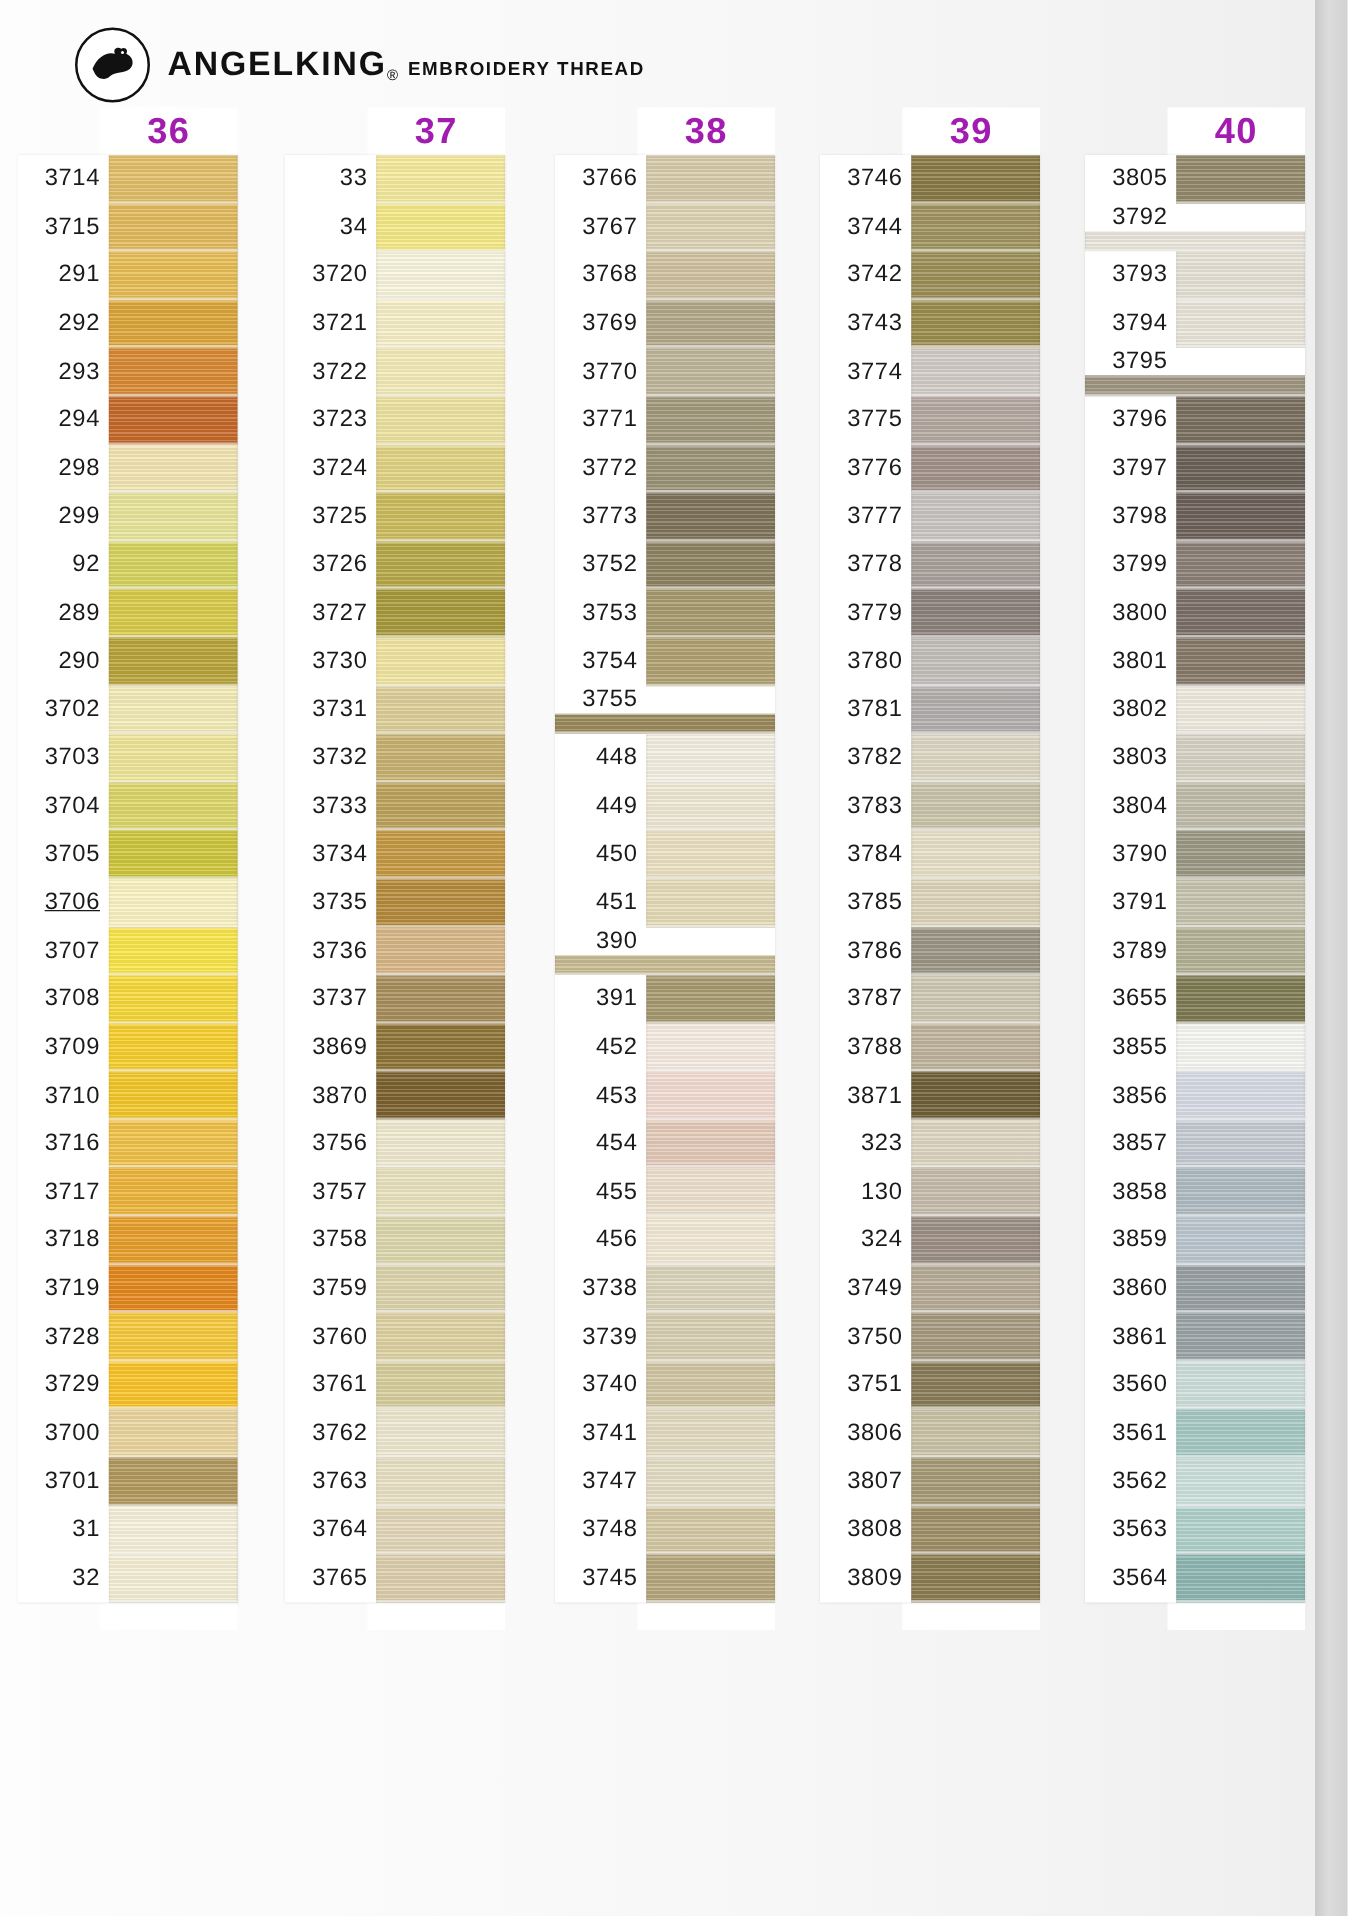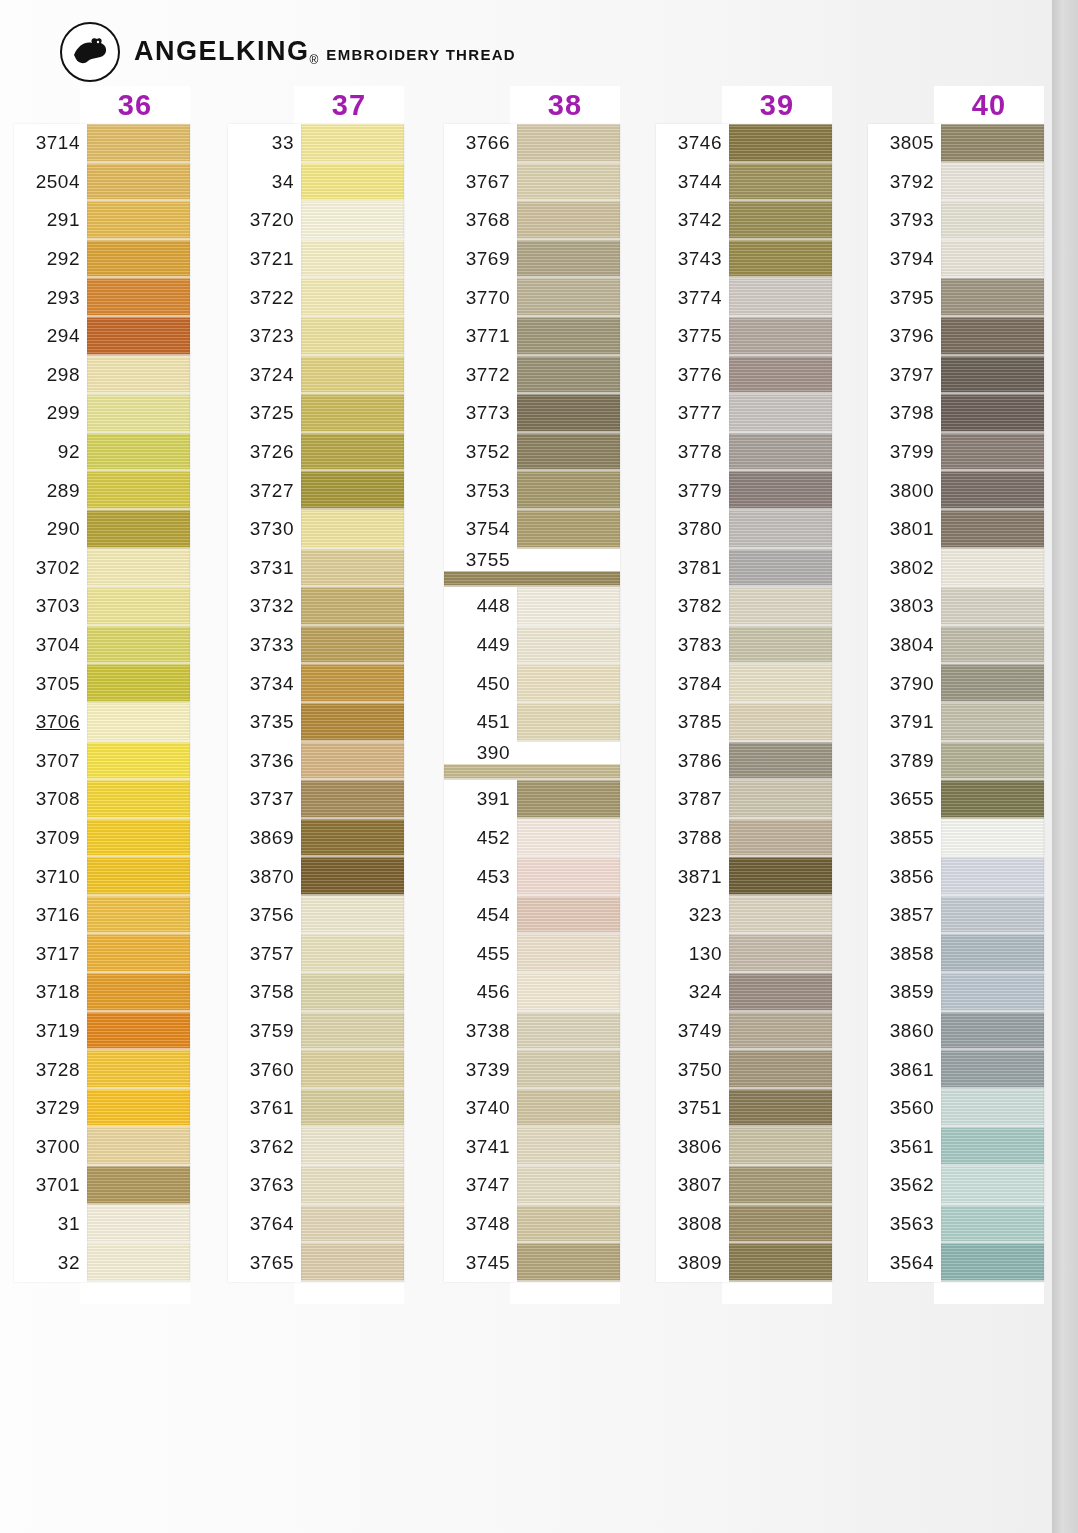--- a/index.html
+++ b/index.html
@@ -97,21 +97,21 @@
       <div class="col" style="left: 14px; width: 176px;">
         <div class="col-head" style="margin-left: 66px; width: 110px;">
           <span>36</span>
         </div>
         <div class="swatch-strip">
           <div class="row" style="height: 38.6px;">
             <div class="lbl" style="width: 66px;">3714</div>
             <div class="sw" style="background: repeating-linear-gradient(0deg, rgba(255, 255, 255, 0.18) 0px, rgba(255, 255, 255, 0.18) 1px, rgba(0, 0, 0, 0.06) 1px, rgba(0, 0, 0, 0.06) 3px) rgb(226, 191, 106);"></div>
           </div>
           <div class="row" style="height: 38.6px;">
-            <div class="lbl" style="width: 66px;">2504</div>
+            <div class="lbl" style="width: 66px;">3715</div>
             <div class="sw" style="background: repeating-linear-gradient(0deg, rgba(255, 255, 255, 0.18) 0px, rgba(255, 255, 255, 0.18) 1px, rgba(0, 0, 0, 0.06) 1px, rgba(0, 0, 0, 0.06) 3px) rgb(227, 187, 94);"></div>
           </div>
           <div class="row" style="height: 38.6px;">
             <div class="lbl" style="width: 66px;">291</div>
             <div class="sw" style="background: repeating-linear-gradient(0deg, rgba(255, 255, 255, 0.18) 0px, rgba(255, 255, 255, 0.18) 1px, rgba(0, 0, 0, 0.06) 1px, rgba(0, 0, 0, 0.06) 3px) rgb(232, 189, 85);"></div>
           </div>
           <div class="row" style="height: 38.6px;">
             <div class="lbl" style="width: 66px;">292</div>
             <div class="sw" style="background: repeating-linear-gradient(0deg, rgba(255, 255, 255, 0.18) 0px, rgba(255, 255, 255, 0.18) 1px, rgba(0, 0, 0, 0.06) 1px, rgba(0, 0, 0, 0.06) 3px) rgb(221, 166, 58);"></div>
           </div>
@@ -608,33 +608,33 @@
       </div>
       <div class="col" style="left: 868px; width: 176px;">
         <div class="col-head" style="margin-left: 66px; width: 110px;">
           <span>40</span>
         </div>
         <div class="swatch-strip">
           <div class="row" style="height: 38.6px;">
             <div class="lbl" style="width: 66px;">3805</div>
             <div class="sw" style="background: repeating-linear-gradient(0deg, rgba(255, 255, 255, 0.18) 0px, rgba(255, 255, 255, 0.18) 1px, rgba(0, 0, 0, 0.06) 1px, rgba(0, 0, 0, 0.06) 3px) rgb(148, 138, 108);"></div>
           </div>
-          <div class="row" style="height: 38.6px;">
+          <div class="row" style="height: 38.6px; flex-direction: column;">
             <div class="lbl" style="width: 66px;">3792</div>
             <div class="sw" style="background: repeating-linear-gradient(0deg, rgba(255, 255, 255, 0.18) 0px, rgba(255, 255, 255, 0.18) 1px, rgba(0, 0, 0, 0.06) 1px, rgba(0, 0, 0, 0.06) 3px) rgb(235, 231, 221);"></div>
           </div>
           <div class="row" style="height: 38.6px;">
             <div class="lbl" style="width: 66px;">3793</div>
             <div class="sw" style="background: repeating-linear-gradient(0deg, rgba(255, 255, 255, 0.18) 0px, rgba(255, 255, 255, 0.18) 1px, rgba(0, 0, 0, 0.06) 1px, rgba(0, 0, 0, 0.06) 3px) rgb(230, 226, 214);"></div>
           </div>
           <div class="row" style="height: 38.6px;">
             <div class="lbl" style="width: 66px;">3794</div>
             <div class="sw" style="background: repeating-linear-gradient(0deg, rgba(255, 255, 255, 0.18) 0px, rgba(255, 255, 255, 0.18) 1px, rgba(0, 0, 0, 0.06) 1px, rgba(0, 0, 0, 0.06) 3px) rgb(234, 230, 218);"></div>
           </div>
-          <div class="row" style="height: 38.6px;">
+          <div class="row" style="height: 38.6px; flex-direction: column;">
             <div class="lbl" style="width: 66px;">3795</div>
             <div class="sw" style="background: repeating-linear-gradient(0deg, rgba(255, 255, 255, 0.18) 0px, rgba(255, 255, 255, 0.18) 1px, rgba(0, 0, 0, 0.06) 1px, rgba(0, 0, 0, 0.06) 3px) rgb(160, 151, 132);"></div>
           </div>
           <div class="row" style="height: 38.6px;">
             <div class="lbl" style="width: 66px;">3796</div>
             <div class="sw" style="background: repeating-linear-gradient(0deg, rgba(255, 255, 255, 0.18) 0px, rgba(255, 255, 255, 0.18) 1px, rgba(0, 0, 0, 0.06) 1px, rgba(0, 0, 0, 0.06) 3px) rgb(122, 111, 96);"></div>
           </div>
           <div class="row" style="height: 38.6px;">
             <div class="lbl" style="width: 66px;">3797</div>
             <div class="sw" style="background: repeating-linear-gradient(0deg, rgba(255, 255, 255, 0.18) 0px, rgba(255, 255, 255, 0.18) 1px, rgba(0, 0, 0, 0.06) 1px, rgba(0, 0, 0, 0.06) 3px) rgb(107, 98, 88);"></div>

